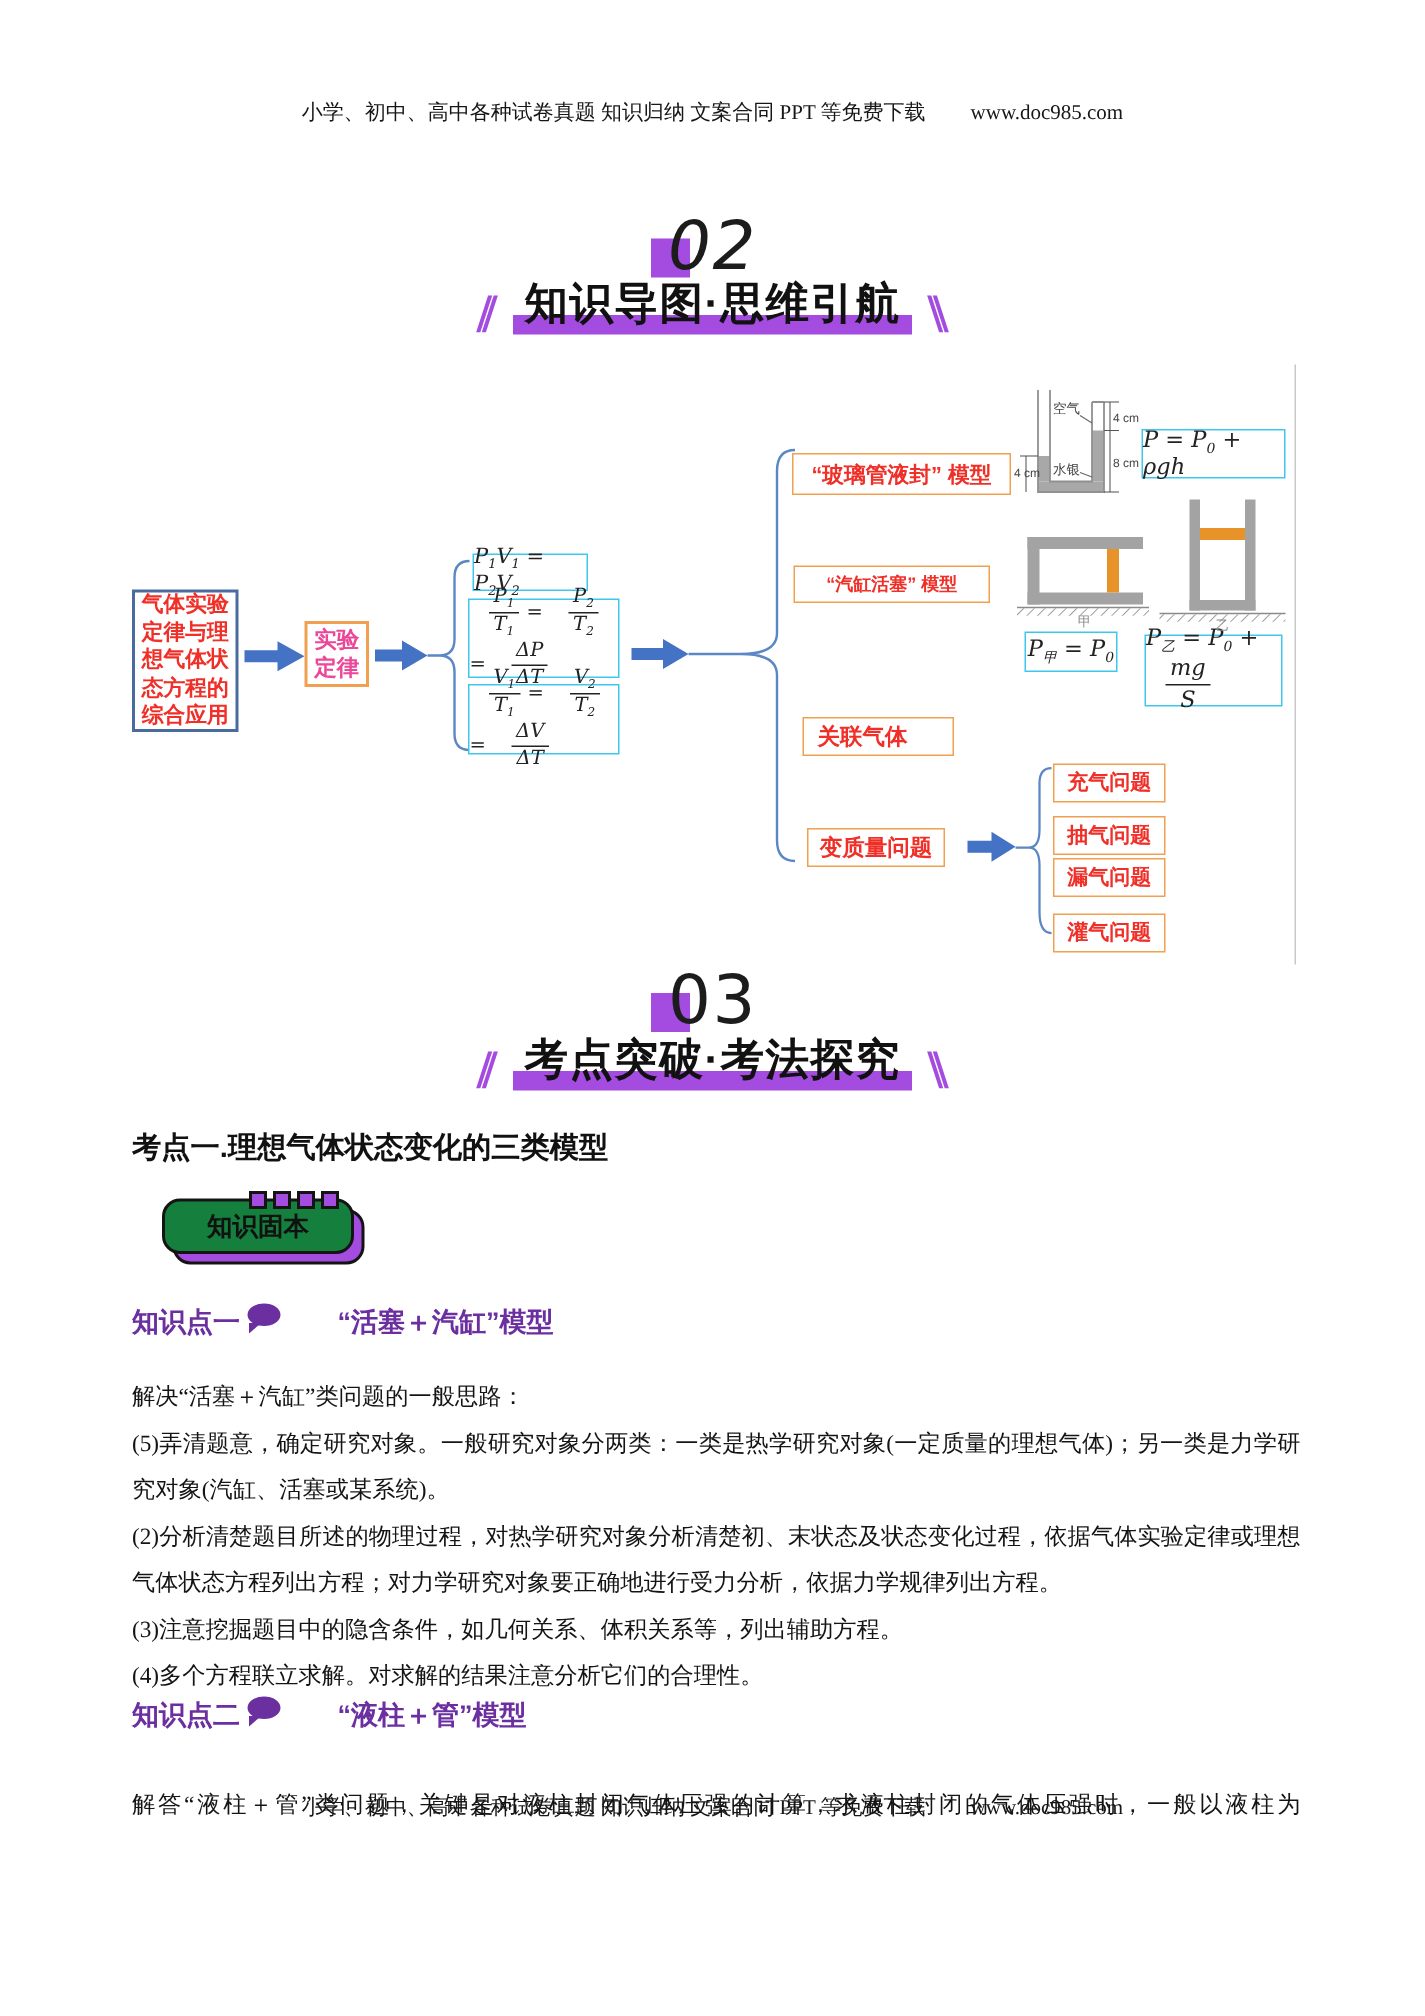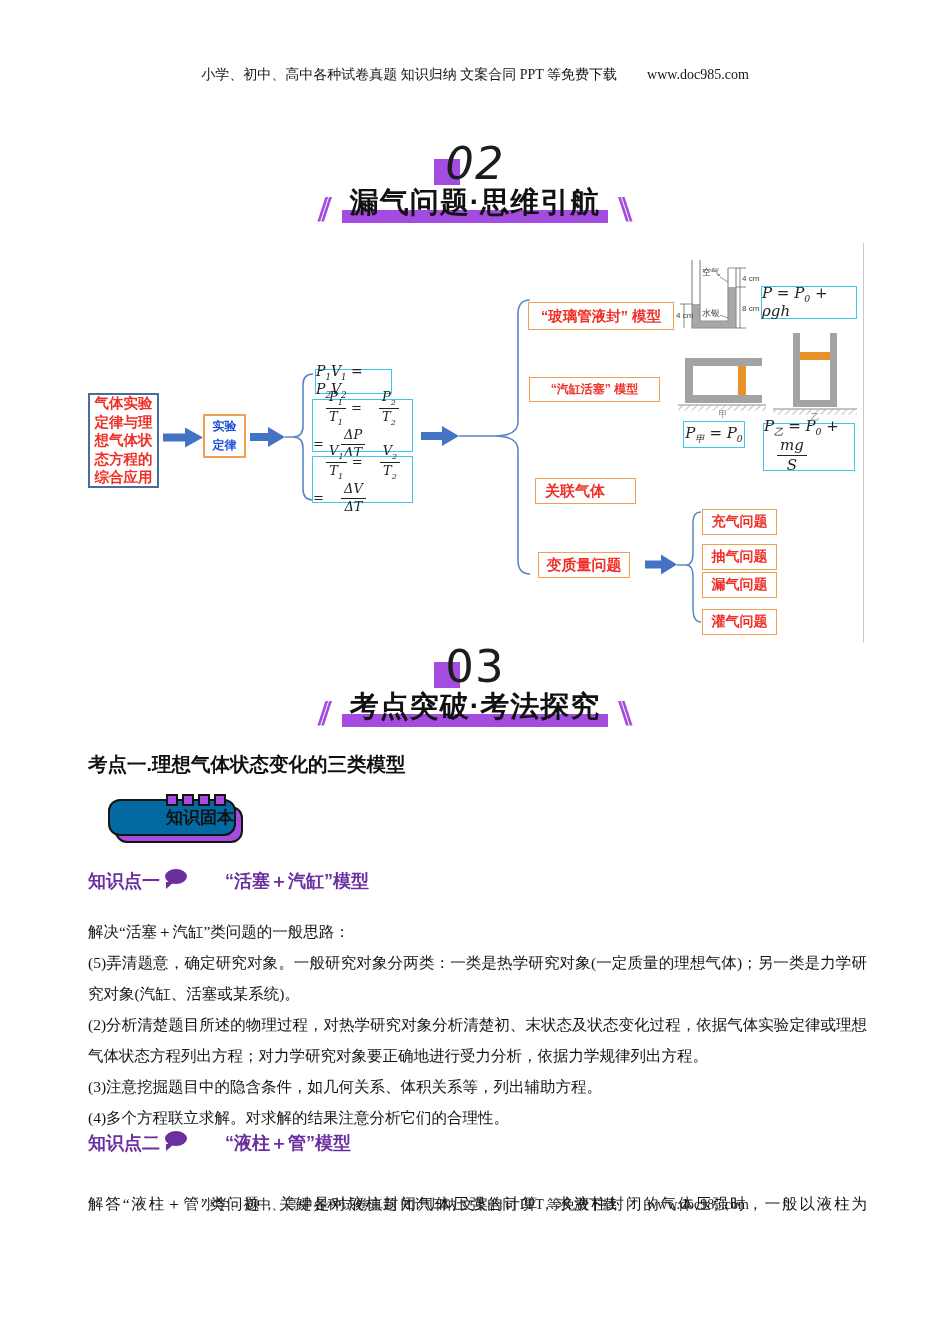--- a/index.html
+++ b/index.html
@@ -28,22 +28,22 @@
          position:relative;top:5px;}
   .slash.left{transform:skewX(-18deg);margin-right:14px;}
   .slash.right{transform:skewX(18deg);margin-left:14px;}
   #sec02-num{top:137px;font-style:italic;} #sec02-title{top:183px;}
   #sec03-num{top:640px;} #sec03-title{top:687px;}
 
   
   .box{position:absolute;display:flex;align-items:center;justify-content:center;background:#fff;box-sizing:border-box;}
   #root-box{left:88px;top:393px;width:71px;height:95px;border:2px solid #4A6B9D;color:#F03028;
             font-weight:bold;font-size:14.5px;line-height:18.5px;white-space:pre-line;text-align:center;}
-  #law-box{left:203px;top:414px;width:43px;height:44px;border:2px solid #F0A050;color:#1d4ed8;
-           font-weight:bold;font-size:12px;line-height:19px;white-space:pre-line;text-align:center;}
+  #law-box{left:203px;top:414px;width:43px;height:44px;border:2px solid #F0A050;color:#ec4899;
+           font-weight:bold;font-size:15px;line-height:19px;white-space:pre-line;text-align:center;}
   .formula{font-family:"DejaVu Serif",serif;font-style:italic;font-size:14px;color:#222;line-height:1;}
   .cyan{border:1.5px solid #3EC7EE;}
   #f1{left:315px;top:369px;width:77px;height:25px;}
   #f2{left:312px;top:399px;width:101px;height:53px;}
   #f3{left:312px;top:456px;width:101px;height:47px;}
   #f2 .formula,#f3 .formula{font-size:13px;}
   .frac{display:inline-block;vertical-align:middle;text-align:center;margin:0 1px;}
   .frac .num,.frac .den{display:block;padding:1px 3px;line-height:1.15;margin-left:12px;}
   .frac .den{border-top:1.2px solid #222;}
   sub{font-size:0.62em;}
@@ -65,23 +65,23 @@
   #fy .formula{font-size:15px;}
   .svg-abs{position:absolute;}
 
   
   #kaodian-title{position:absolute;left:88px;top:751px;font-size:19.5px;font-weight:bold;color:#111;}
 
   
   .badge-wrap{position:absolute;left:108px;top:799px;width:140px;height:50px;}
   .badge-shadow{position:absolute;left:7px;top:7px;width:128px;height:37px;background:#A44BE0;
                 border:2px solid #141414;border-radius:12px;box-sizing:border-box;}
-  .badge-main{position:absolute;left:0;top:0;width:128px;height:37px;background:#0369a1;
+  .badge-main{position:absolute;left:0;top:0;width:128px;height:37px;background:#15803d;
               border:2.5px solid #141414;border-radius:12px;box-sizing:border-box;
-              display:flex;align-items:center;justify-content:flex-end;font-size:17px;font-weight:bold;color:#111;}
+              display:flex;align-items:center;justify-content:center;font-size:17px;font-weight:bold;color:#111;}
   .badge-sq{position:absolute;top:-7px;width:8px;height:8px;background:#A44BE0;border:2px solid #141414;}
 
   
   .kp{position:absolute;left:88px;display:flex;font-weight:bold;font-size:18px;color:#6B2FA0;}
   #kp1{top:869px;} #kp2{top:1131px;}
   .bubble{width:22px;height:15px;background:#6B2FA0;border-radius:50%;position:relative;margin-left:5px;}
   .bubble::after{content:"";position:absolute;left:1px;bottom:-5px;width:0;height:0;
                  border-top:7px solid #6B2FA0;border-right:8px solid transparent;}
   .kp-title{margin-left:38px;}
 
@@ -101,21 +101,21 @@
     <span>小学、初中、高中各种试卷真题 知识归纳 文案合同 PPT 等免费下载</span><span class="gap"></span><span>www.doc985.com</span>
   </div>
 
   <div class="sec-num-row" id="sec02-num">
     <span class="sec-num">
       <span class="num-square"></span>
       <span class="num-text">02</span>
     </span>
   </div>
   <div class="sec-title-row" id="sec02-title">
-    <span class="slash left">∥</span><span class="title-wrap"><span class="title-bar"></span><span class="title-text">漏气问题·思维引航</span></span><span class="slash right">∥</span>
+    <span class="slash left">∥</span><span class="title-wrap"><span class="title-bar"></span><span class="title-text">知识导图·思维引航</span></span><span class="slash right">∥</span>
   </div>
 
   <svg class="svg-abs" style="left:0;top:0;" width="950" height="700">
     <polygon points="163,433.5 185,433.5 185,427.5 203,437.5 185,447.5 185,441.5 163,441.5" fill="#4472C4"></polygon>
     <polygon points="250,433 268,433 268,427 285,437 268,447 268,441 250,441" fill="#4472C4"></polygon>
     <polygon points="421,432 442,432 442,426 459,436 442,446 442,440 421,440" fill="#4472C4"></polygon>
     <polygon points="645,560.5 661,560.5 661,554.5 677,564.5 661,574.5 661,568.5 645,568.5" fill="#4472C4"></polygon>
     <path d="M313,374 Q303,374 303,385 L303,426 Q303,437 293,437 L285,437 M293,437 Q303,437 303,448 L303,489 Q303,500 313,500" stroke="#5B87C5" stroke-width="1.6" fill="none"></path>
     <path d="M530,300 Q518,300 518,314 L518,422 Q518,436 494,436 L459,436 M494,436 Q518,436 518,450 L518,560 Q518,574 530,574" stroke="#5B87C5" stroke-width="1.6" fill="none"></path>
     <path d="M701,512 Q693,512 693,522 L693,553 Q693,565 686,565 L677,565 M686,565 Q693,565 693,577 L693,608 Q693,622 701,622" stroke="#5B87C5" stroke-width="1.5" fill="none"></path>

